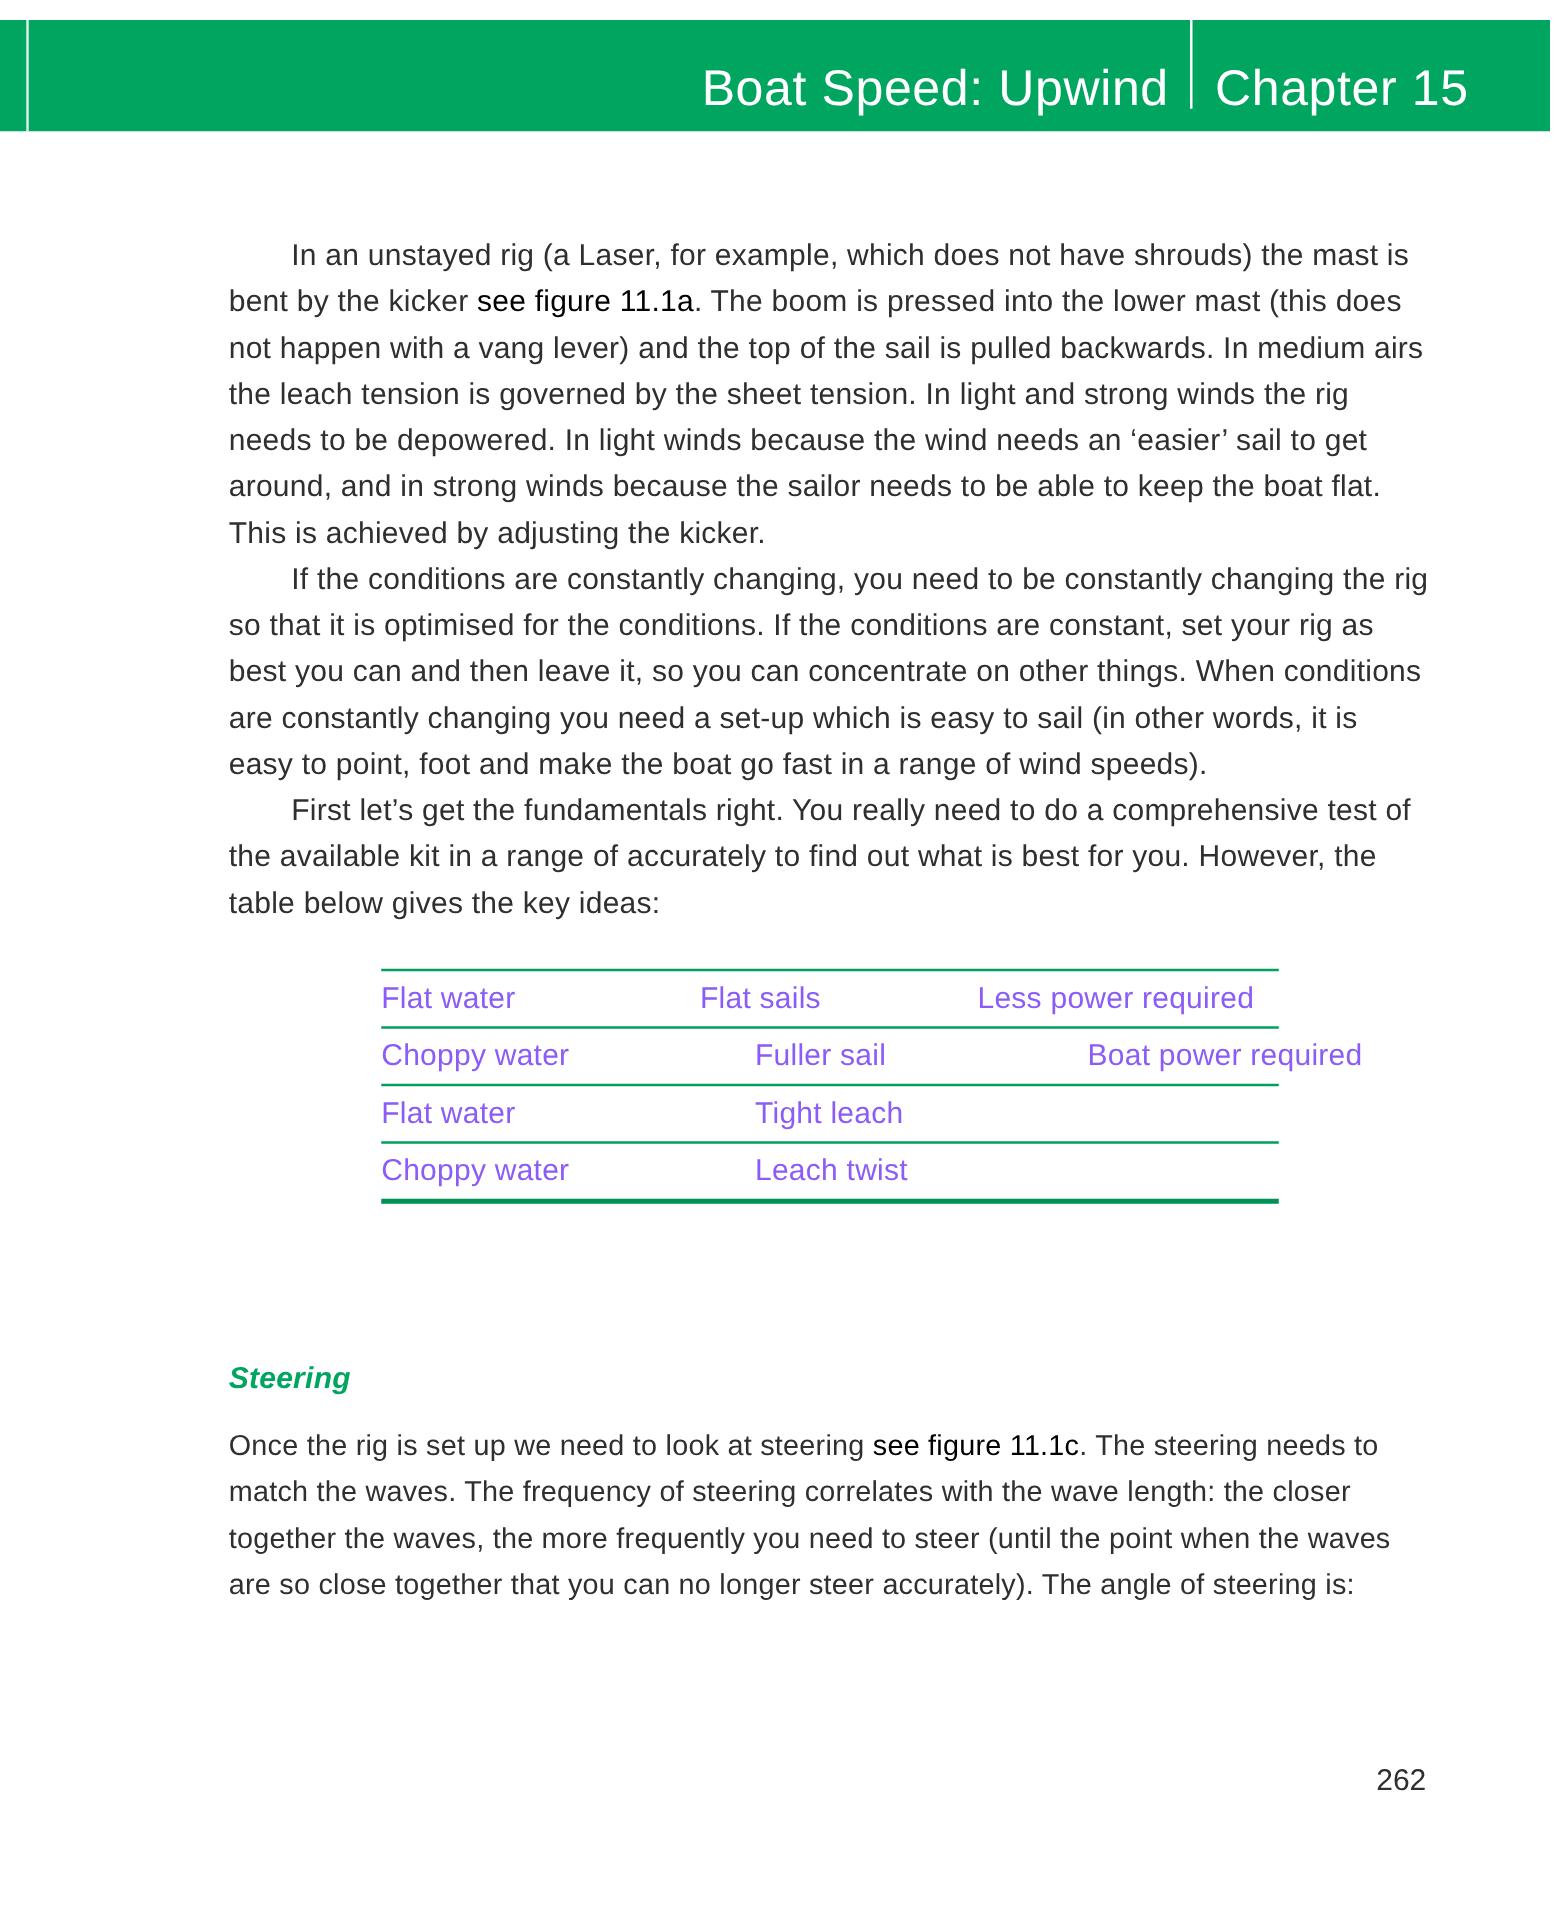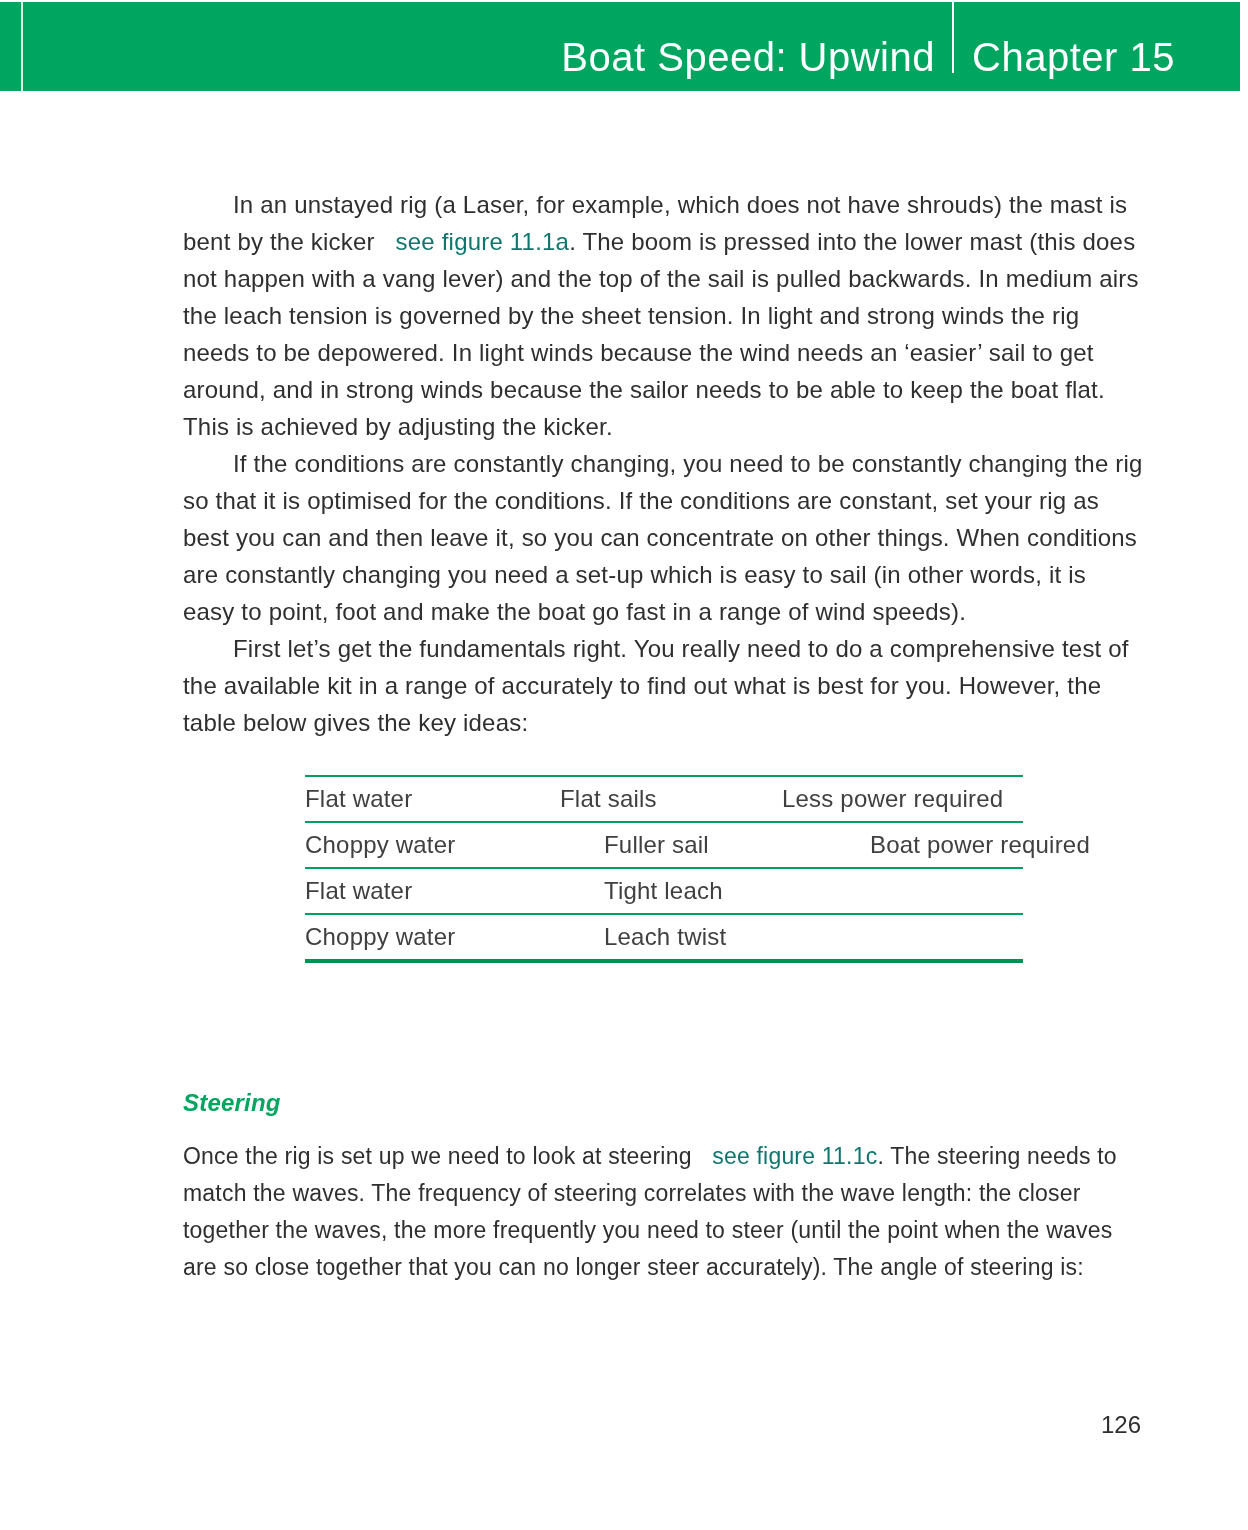--- a/index.html
+++ b/index.html
@@ -8,21 +8,21 @@
     width: 1248px;
     height: 1530px;
     background: #ffffff;
     overflow: hidden;
     font-family: "Liberation Sans", sans-serif;
   }
 
   
   .header {
     position: absolute;
-    left: 0; top: 2px;
+    left: 0; top: 16px;
     width: 1240px; height: 89px;
     background: #00a560;
   }
   .header-accent {
     position: absolute;
     left: 21px; top: 0;
     width: 2px; height: 89px;
     background: rgba(255,255,255,0.85);
   }
   .header-title, .header-chapter {
@@ -48,21 +48,21 @@
   .body-text {
     position: absolute;
     left: 183px; top: 186px;
     width: 960px;
     color: #2f2f30;
     font-size: 24px;
     line-height: 37px;
     letter-spacing: 0.2px;
   }
   .para { margin: 0; text-indent: 50px; }
-  .figure-link { color: #0f766e; margin-left: 14px; }
+  .figure-link { color: #000000; }
 
   
   .table-block {
     position: absolute;
     left: 305px; top: 775px;
     width: 718px;
   }
   .table-caption {
     margin: 0 0 29px 0;
     color: #00a560;
@@ -76,21 +76,21 @@
   }
   .sail-row {
     display: grid;
     grid-template-columns: 255px 222px 241px;
     height: 44px;
     align-items: center;
   }
   .sail-row + .sail-row { border-top: 2px solid #00a05e; gap: 44px; }
   .sail-cell {
     font-size: 24px;
-    color: #404040;
+    color: #8b5cf6;
     letter-spacing: 0.2px;
     white-space: nowrap;
   }
 
   
   .steering {
     position: absolute;
     left: 183px; top: 1085px;
     width: 960px;
   }
@@ -163,15 +163,15 @@
         <div class="sail-cell"></div>
       </div>
     </div>
   </div>
 
   <div class="steering">
     <h2 class="steering-heading">Steering</h2>
     <p class="steering-para"><span>Once the rig is set up we need to look at steering </span><span class="figure-link">see figure 11.1c</span><span>. The steering needs to match the waves. The frequency of steering correlates with the wave length: the closer together the waves, the more frequently you need to steer (until the point when the waves are so close together that you can no longer steer accurately). The angle of steering is:</span></p>
   </div>
 
-  <div class="page-number">126</div>
+  <div class="page-number">262</div>
 
 </div>
 
 </body></html>

